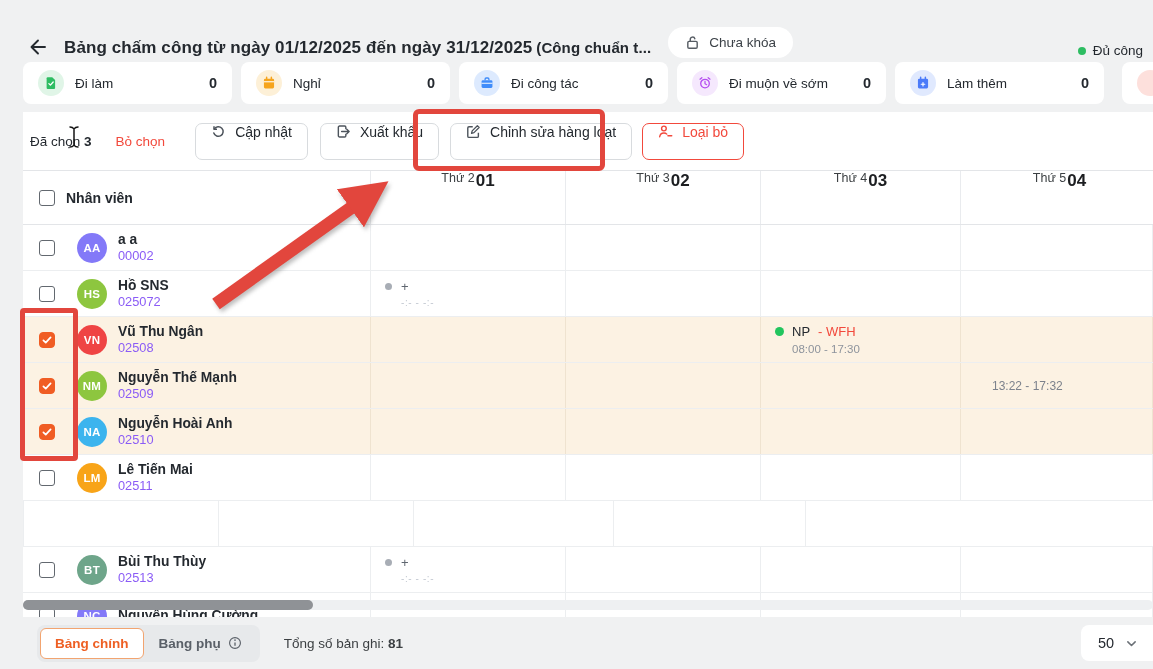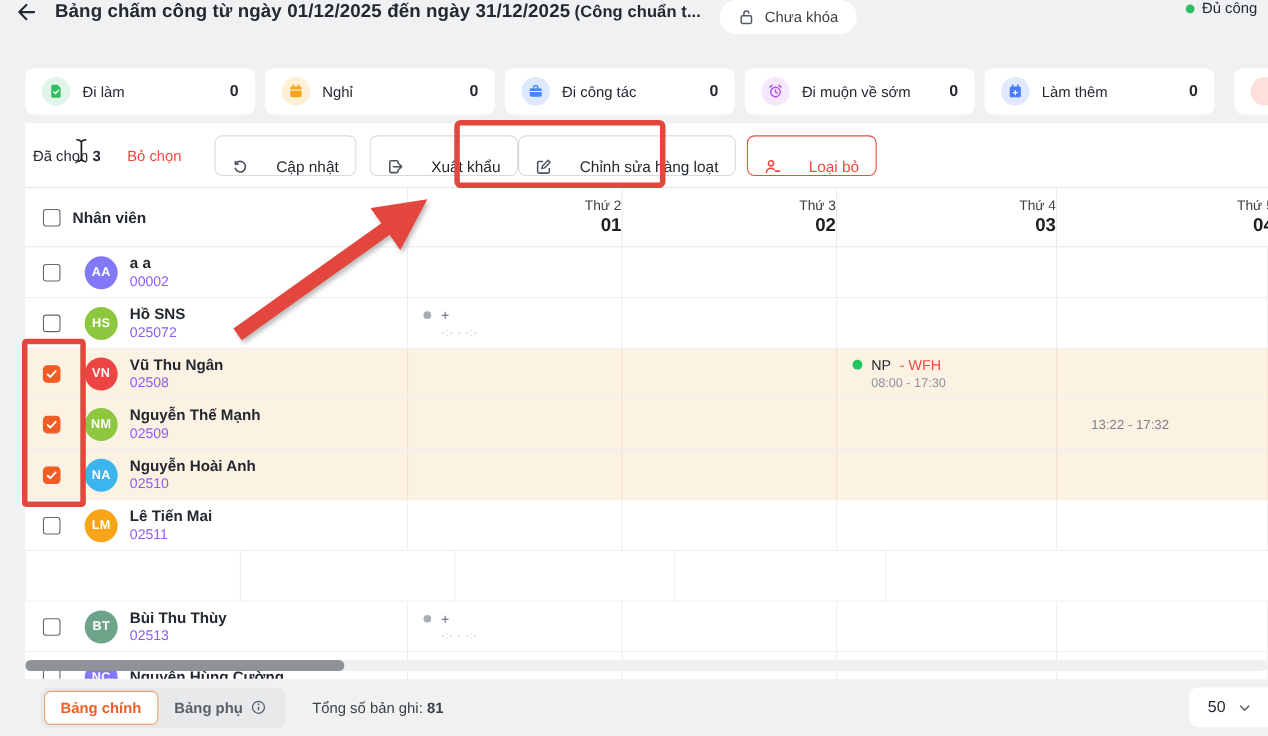--- a/index.html
+++ b/index.html
@@ -1,21 +1,21 @@
 <!DOCTYPE html>
 <html><head>
 <meta charset="utf-8">
 <style>
 *{margin:0;padding:0;box-sizing:border-box}
 html,body{width:1153px;height:669px}
 body{font-family:"Liberation Sans","DejaVu Sans",sans-serif;background:#f0f1f2;color:#24292f}
 .screen{position:relative;width:1153px;height:669px;overflow:hidden;background:#f0f1f2}
 
 
-.app-header{position:absolute;top:0;left:0;width:100%;height:58px;display:flex;align-items:flex-start;padding:0 8px 0 13px}
+.app-header{position:absolute;top:0;left:0;width:100%;height:58px;display:flex;align-items:flex-end;padding:0 8px 0 27px}
 .back-btn{width:22px;height:22px;flex:none;cursor:pointer;display:flex;align-items:center;justify-content:center}
 .page-title{font-size:17px;font-weight:700;margin-left:15px;white-space:nowrap;letter-spacing:.1px}
 .page-title .suffix{font-size:15px;margin-left:4px}
 .lock-pill{display:flex;align-items:center;gap:9px;background:#fff;border-radius:17px;padding:8px 17px;margin-left:17px;font-size:13.5px;color:#3c4248;cursor:pointer;flex:none}
 .lock-pill svg{color:#565c63}
 .legend{margin-left:auto;display:flex;align-items:center;gap:7px;font-size:13.5px;flex:none;padding-right:2px}
 .legend-dot{width:8px;height:8px;border-radius:50%;background:#2dbd62}
 
 
 .chips-row{position:absolute;top:62px;left:23px;height:42px;display:flex;gap:9px}
@@ -24,31 +24,31 @@
 .chip-label{margin-left:11px;font-size:13.5px;white-space:nowrap}
 .chip-value{margin-left:auto;font-size:14.5px;font-weight:700}
 .chip.partial{width:92px;margin-left:9px}
 
 
 .panel{position:absolute;top:112px;left:23px;width:1130px;height:505px;background:#fff;overflow:hidden}
 .toolbar{height:58px;display:flex;align-items:center;padding-left:7px;position:relative}
 .sel-text{font-size:13.5px;color:#24292f}
 .sel-text b{font-weight:700}
 .deselect{color:#f2493c;font-size:13.5px;margin-left:24px;cursor:pointer;text-decoration:none}
-.tbtn{display:flex;align-items:flex-end;gap:25px;height:37px;padding:0 15px;background:#fff;border:1px solid #d8dbde;border-radius:7px;font-size:14px;color:#24292f;cursor:pointer;white-space:nowrap}
+.tbtn{display:flex;align-items:flex-start;gap:9px;height:37px;padding:0 15px;background:#fff;border:1px solid #d8dbde;border-radius:7px;font-size:14px;color:#24292f;cursor:pointer;white-space:nowrap}
 .tbtn svg{color:#4d545c;flex:none}
 .tbtn.danger{color:#f2493c;border-color:#f2493c}
 .tbtn.danger svg{color:#f2493c}
-.ml30{margin-left:30px}.ml12{margin-left:12px}.ml11{}.ml10{margin-left:10px}
+.ml30{margin-left:30px}.ml12{margin-left:12px}.ml11{margin-left:11px}.ml10{margin-left:10px}
 
 
 .thead{height:55px;border-top:1px solid #e3e5e8;border-bottom:1px solid #e3e5e8;display:flex;width:1440px}
 .emp-head{width:347px;flex:none;display:flex;align-items:center}
 .emp-head-label{margin-left:11px;font-weight:700;font-size:14px}
-.day-head{flex:none;display:flex;flex-direction:column;align-items:flex-end;justify-content:center;border-left:1px solid #e9ebee;gap:1px}
+.day-head{flex:none;display:flex;flex-direction:row;align-items:flex-start;justify-content:center;border-left:1px solid #e9ebee;gap:1px}
 .day-head .wd{font-size:12.5px;color:#3c4043}
 .day-head .dn{font-size:17px;font-weight:700;color:#1c1e21}
 .trow{height:46px;display:flex;border-bottom:1px solid #eceef0;width:1440px;background:#fff}
 .trow.hl{background:#fcf2e3}
 .emp-cell{width:347px;flex:none;display:flex;align-items:center}
 .cb{width:16px;height:16px;border:1.8px solid #62686f;border-radius:3px;flex:none;background:#fff;cursor:pointer;display:flex;align-items:center;justify-content:center;margin-left:16px}
 .cb.on{background:#f05d24;border-color:#f05d24;border-radius:4px}
 .avatar{width:30px;height:30px;border-radius:50%;margin-left:22px;display:flex;align-items:center;justify-content:center;color:#fff;font-size:11.5px;font-weight:700;flex:none;letter-spacing:.3px}
 .who{margin-left:11px;display:flex;flex-direction:column;gap:1px}
 .nm{font-size:13.8px;font-weight:600;color:#24292f;white-space:nowrap}

